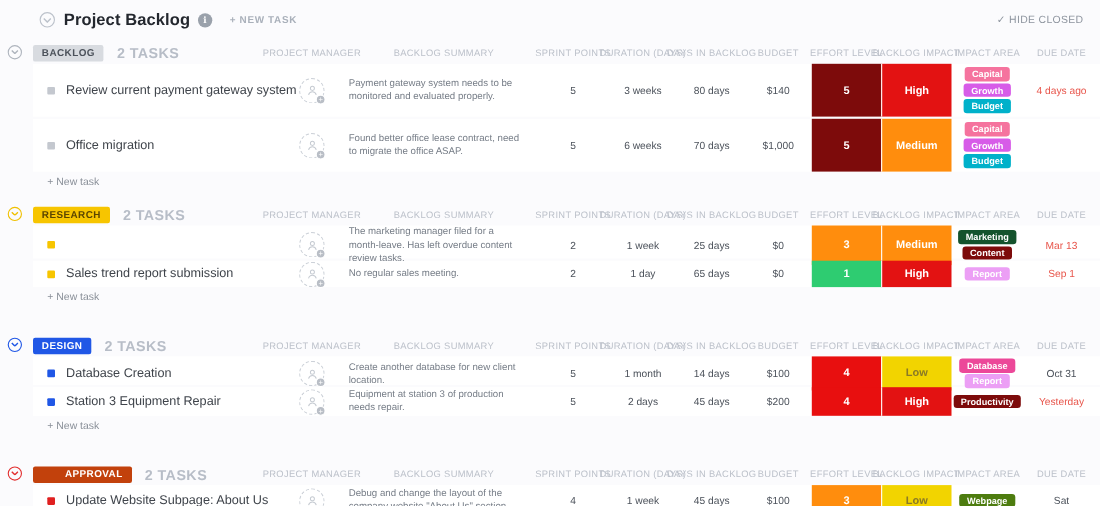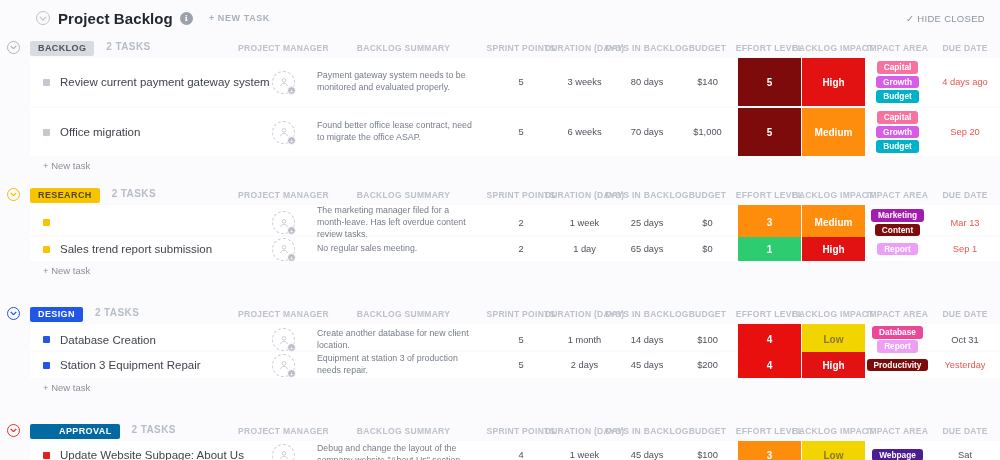--- a/index.html
+++ b/index.html
@@ -27,22 +27,22 @@
 
   
   .group { }
   .mb-sm { margin-bottom:14px; } .mb-lg { margin-bottom:28px; }
   .ghead { height:16px; margin-bottom:2px; }
   .gleft { position:relative; display:flex; }
   .gchev { position:absolute; left:-23px; width:13px; height:13px; border:1.3px solid #aeb4bd;
     border-radius:50%; display:flex; align-items:center; justify-content:center; }
   .gchev svg { width:7px; height:4.5px; }
   .gbadge { font-size:9px; font-weight:700; letter-spacing:.4px; padding:2.5px 8px; border-radius:2px; }
-  .gcount { font-size:10px; font-weight:700; color:#b7bdc7; letter-spacing:.4px; margin-left:12px; }
-  .gh { font-size:8.5px; font-weight:700; color:#bcc1ca; letter-spacing:.3px; text-align:right; white-space:nowrap; justify-self:center; }
+  .gcount { font-size:13px; font-weight:700; color:#b7bdc7; letter-spacing:.4px; margin-left:12px; }
+  .gh { font-size:8.5px; font-weight:400; color:#bcc1ca; letter-spacing:.3px; text-align:right; white-space:nowrap; justify-self:center; }
 
   
   .row { background:#ffffff; margin-bottom:2px; }
   .r-48 { height:48px; } .r-30 { height:30px; } .r-24 { height:24px; } .r-26 { height:26px; } .r-28 { height:28px; }
   .c { height:100%; display:flex; align-items:center; justify-content:center; }
   .task { justify-content:flex-start; padding-left:13px; gap:10px; }
   .sq { width:7px; height:7px; border-radius:1px; flex:0 0 auto; }
   .tname { font-size:11.5px; color:#3f444b; white-space:nowrap; }
   .avatar { width:23px; height:23px; border:1.2px dashed #ccd1d8; border-radius:50%;
     position:relative; display:flex; align-items:center; justify-content:center; }
@@ -148,21 +148,20 @@
       <div class="c num">6 weeks</div>
       <div class="c num">70 days</div>
       <div class="c num">$1,000</div>
       <div class="c fill" style="background: rgb(125, 11, 11); color: rgb(255, 255, 255);">5</div>
       <div class="c fill imp" style="background: rgb(255, 141, 13); color: rgb(255, 255, 255);">Medium</div>
       <div class="c tags">
         <span class="tag" style="background: rgb(245, 115, 158);">Capital</span>
         <span class="tag" style="background: rgb(215, 92, 232);">Growth</span>
         <span class="tag" style="background: rgb(0, 177, 202);">Budget</span>
       </div>
-      <div class="c due" style="color: rgb(232, 86, 76);">Sep 20</div>
     </div>
 
     <div class="addtask">+ New task</div>
   </div>
 
   <div class="group mb-lg">
     <div class="ghead grid">
       <div class="gleft">
         <span class="gchev" style="color: rgb(240, 192, 0); border-color: rgb(240, 192, 0);">
             <svg viewBox="0 0 10 6">
@@ -198,21 +197,21 @@
         </span>
       </div>
       <div class="c summary">The marketing manager filed for a month-leave. Has left overdue content review tasks.</div>
       <div class="c num">2</div>
       <div class="c num">1 week</div>
       <div class="c num">25 days</div>
       <div class="c num">$0</div>
       <div class="c fill" style="background: rgb(255, 141, 13); color: rgb(255, 255, 255);">3</div>
       <div class="c fill imp" style="background: rgb(255, 141, 13); color: rgb(255, 255, 255);">Medium</div>
       <div class="c tags">
-        <span class="tag" style="background: #a21caf;">Marketing</span>
+        <span class="tag" style="background: #14532d;">Marketing</span>
         <span class="tag" style="background: rgb(125, 11, 11);">Content</span>
       </div>
       <div class="c due" style="color: rgb(232, 86, 76);">Mar 13</div>
     </div>
 
     <div class="row grid r-24">
       <div class="c task">
         <span class="sq" style="background: rgb(247, 197, 0);"></span>
         <span class="tname">Sales trend report submission</span>
       </div>
@@ -323,21 +322,21 @@
   </div>
 
   <div class="group">
     <div class="ghead grid">
       <div class="gleft">
         <span class="gchev" style="color: rgb(226, 46, 46); border-color: rgb(226, 46, 46);">
             <svg viewBox="0 0 10 6">
               <path d="M1 1l4 4 4-4" stroke="currentColor" fill="none" stroke-width="1.8"></path>
             </svg>
           </span>
-        <span class="gbadge" style="background: #0369a1; color: rgb(255, 255, 255); padding-left: 29px;">APPROVAL</span>
+        <span class="gbadge" style="background: #c2410c; color: rgb(255, 255, 255); padding-left: 29px;">APPROVAL</span>
         <span class="gcount">2 TASKS</span>
       </div>
       <div class="gh">PROJECT MANAGER</div>
       <div class="gh">BACKLOG SUMMARY</div>
       <div class="gh">SPRINT POINTS</div>
       <div class="gh">DURATION (DAYS)</div>
       <div class="gh">DAYS IN BACKLOG</div>
       <div class="gh">BUDGET</div>
       <div class="gh">EFFORT LEVEL</div>
       <div class="gh">BACKLOG IMPACT</div>
@@ -360,19 +359,19 @@
         </span>
       </div>
       <div class="c summary">Debug and change the layout of the company website "About Us" section.</div>
       <div class="c num">4</div>
       <div class="c num">1 week</div>
       <div class="c num">45 days</div>
       <div class="c num">$100</div>
       <div class="c fill" style="background: rgb(255, 141, 13); color: rgb(255, 255, 255);">3</div>
       <div class="c fill imp" style="background: rgb(242, 212, 0); color: rgb(138, 122, 38);">Low</div>
       <div class="c tags">
-        <span class="tag" style="background: #4c1d95;">Webpage</span>
+        <span class="tag" style="background: #4d7c0f;">Webpage</span>
       </div>
       <div class="c due" style="color: rgb(76, 82, 91);">Sat</div>
     </div>
   </div>
 
 </div>
 
 </body></html>

